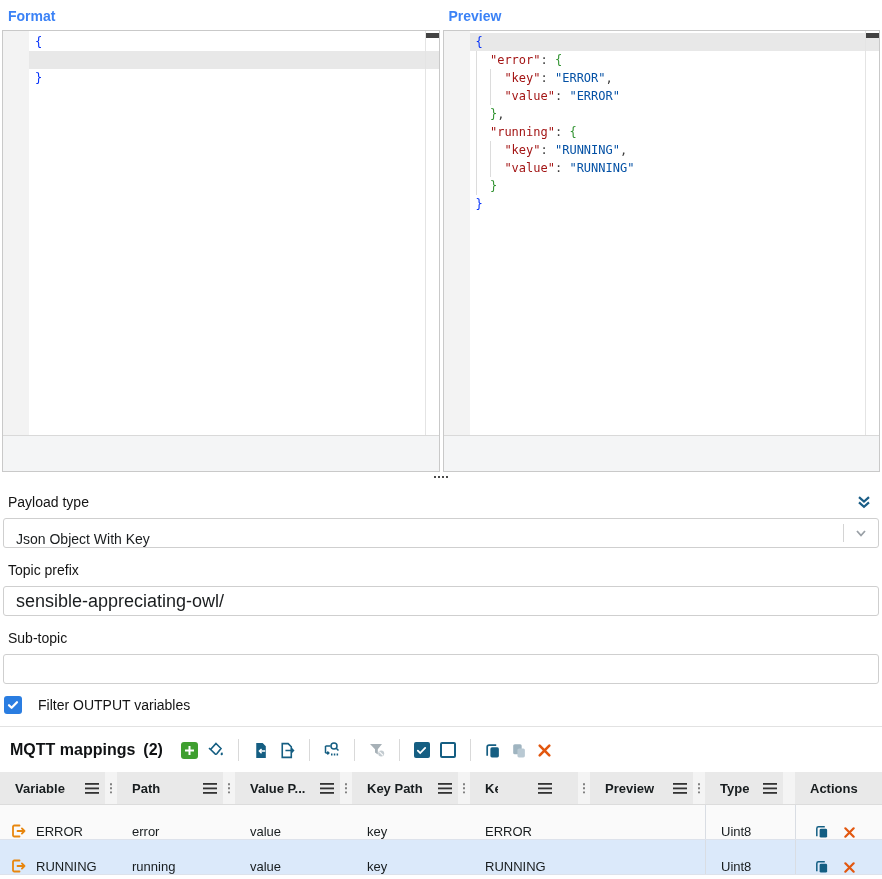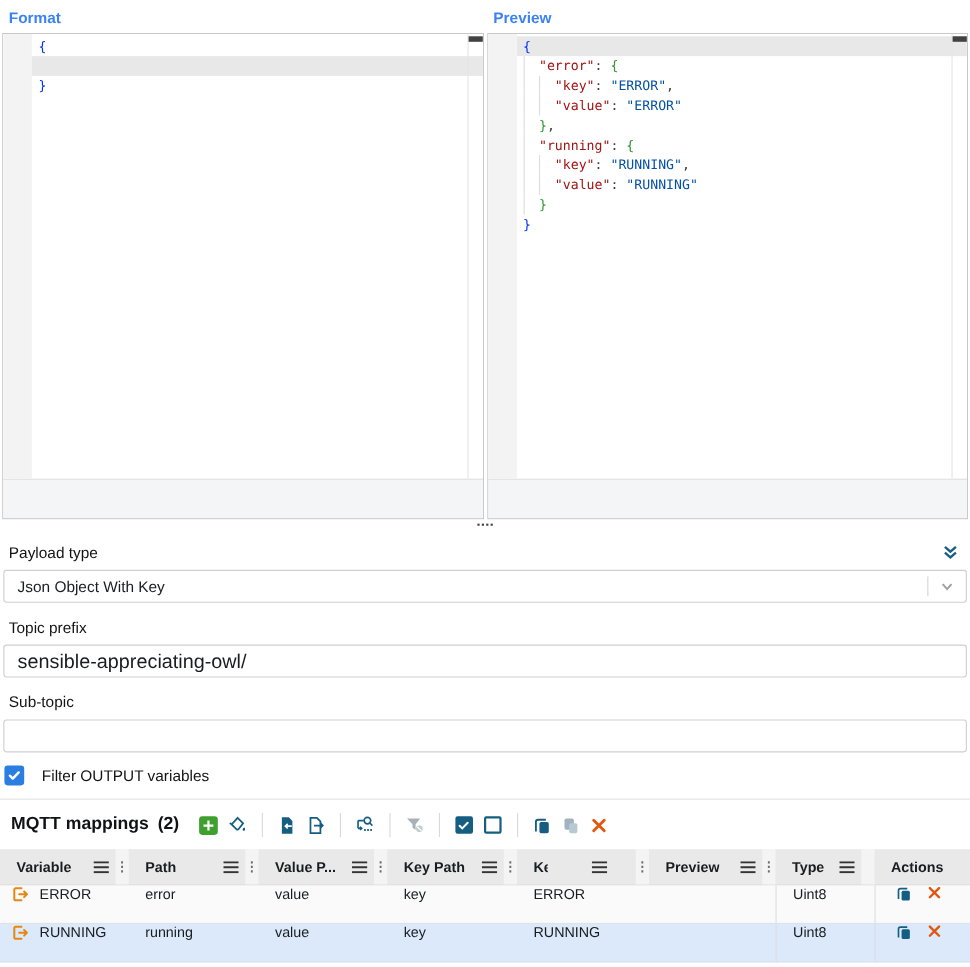--- a/index.html
+++ b/index.html
@@ -30,21 +30,21 @@
   .splitter { height:10px; display:flex; align-items:center; justify-content:center; gap:2px; cursor:row-resize; }
   .splitter i { width:2px; height:2px; background:#4a4a4a; display:block; }
 
   
   .form { padding:12px 0 0 0; }
   .field-label-row { display:flex; align-items:center; justify-content:space-between; padding:0 10px 0 8px; }
   .field-label { font-size:14px; color:#141414; display:block; padding:0 8px; }
   .mt { margin-top:14px; }
   .control { margin:8px 3px 0 3px; height:30px; border:1px solid #cfcfcf; border-radius:3px; background:#fff; font-size:14px; color:#1a1d1f; display:flex; align-items:center; }
   .control input { border:none; outline:none; flex:1; height:100%; font-size:18px; font-family:"Liberation Sans",sans-serif; padding:0 12px; background:transparent; color:#1a1d1f; }
-  .select-box { justify-content:space-between; cursor:pointer; }
+  .select-box { justify-content:space-between; cursor:pointer;align-items:flex-end; }
   .select-value { padding:0 12px; }
   .select-right { display:flex; align-items:center; height:100%; }
   .select-divider { width:1px; height:18px; background:#d4d4d4; }
   .select-chevron { width:34px; display:flex; align-items:center; justify-content:center; }
 
   .checkbox-row { display:flex; align-items:center; gap:16px; margin:12px 0 0 4px; }
   .checkbox { width:18px; height:18px; border-radius:3px; background:#2a7de1; display:flex; align-items:center; justify-content:center; cursor:pointer; }
   .checkbox-label { font-size:14px; color:#141414; }
 
   
@@ -62,21 +62,21 @@
   
   .grid { width:882px; font-size:13px; }
   .g-head { display:flex; background:#e9e9e9; height:33px; border-bottom:1px solid #dcdcdc; }
   .h-cell { display:flex; align-items:center; font-weight:700; color:#181d1f; position:relative; }
   .h-label { padding-left:15px; white-space:nowrap; overflow:hidden; }
   .h-spacer { flex:1; }
   .h-menu { margin-right:6px; display:flex; align-items:center; cursor:pointer; }
   .h-kebab { width:12px; height:100%; background:#f4f4f4; color:#6f6f6f; font-size:12px; display:flex; align-items:center; justify-content:center; cursor:col-resize; }
   .t-row { display:flex; height:35px; border-bottom:1px solid #dde2eb; background:#fafafa; cursor:pointer; }
   .t-row.selected { background:#dbe9fa; }
-  .t-cell { display:flex; align-items:flex-start; padding-left:15px; color:#181d1f; white-space:nowrap; overflow:hidden; }
+  .t-cell { display:flex; align-items:flex-end; padding-left:15px; color:#181d1f; white-space:nowrap; overflow:hidden; }
   .t-cell.bl { border-left:1px solid #d9dde3; }
   .t-cell.var { padding-left:10px; gap:10px; }
   .t-cell.act { gap:14px; padding-left:18px; }
   .icon-btn { display:flex; align-items:center; cursor:pointer; }
   svg { display:block; }
 </style>
 </head>
 <body>
 
 <div class="editors">

